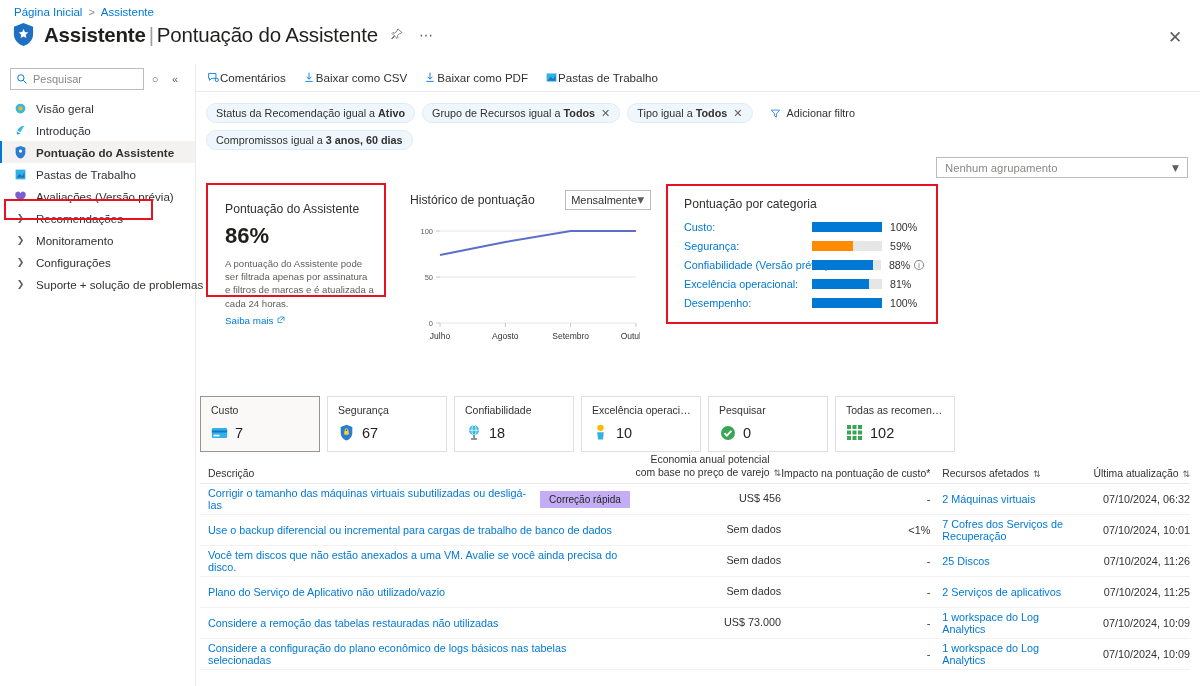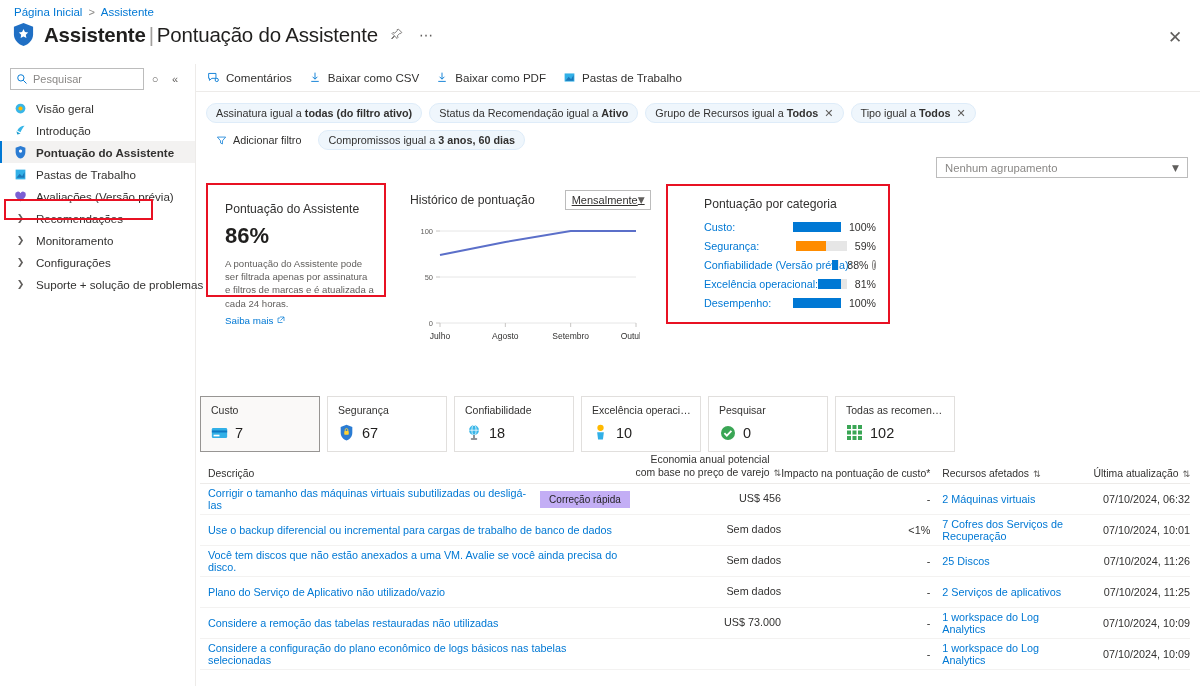--- a/index.html
+++ b/index.html
@@ -110,21 +110,21 @@
 
   
   .main { position: absolute; left: 196px; top: 64px; width: 1004px; height: 622px; }
 
   .toolbar {
     display: flex; align-items: center; gap: 16px;
     height: 28px; padding-left: 10px;
     border-bottom: 1px solid #edebe9;
   }
   .tb-btn {
-    display: flex; align-items: center; gap: 6px;
+    display: flex; align-items: center; 
     font-size: 11.6px; color: #323130; cursor: pointer;
     white-space: nowrap;
   }
   .tb-ico { width: 14px; height: 14px; display: flex; align-items: center; justify-content: center; }
 
   
   .filters {
     display: flex; flex-wrap: wrap; gap: 7px;
     padding: 11px 0 0 10px; width: 790px;
   }
@@ -169,30 +169,30 @@
     width: 180px; height: 114px;
     border: 2px solid #e81123; pointer-events: none;
   }
 
   
   .hist { position: absolute; left: 204px; top: 0; width: 240px; }
   .hist-head { display: flex; align-items: center; gap: 30px; }
   .hist-head h3 { margin: 0; font-size: 12.2px; font-weight: 400; color: #323130; white-space: nowrap; }
   .hist-sel {
     width: 86px; height: 20px; border: 1px solid #bcbcbc;
-    display: flex; align-items: center; justify-content: space-between;
-    padding: 0 6px; font-size: 11px; color: #323130; cursor: pointer; background: #fff; text-decoration: underline;
+    display: flex; align-items: center; justify-content: center;
+    padding: 0 6px; font-size: 11px; color: #323130; cursor: pointer; background: #fff;
   }
   .hist-sel .cv { font-size: 9px; color: #605e5c; font-family: "DejaVu Sans", sans-serif; }
   .chart-wrap { position: relative; margin-top: 13px; width: 230px; height: 130px; }
 
   
   .cat-panel {
     position: absolute; left: 460px; top: -6px;
-    width: 224px; padding: 11px 12px 10px 36px;
+    width: 272px; padding: 11px 12px 10px 16px;
     border: 2px solid #e81123;
   }
   .cat-panel h3 { margin: 0 0 6px; font-size: 12.2px; font-weight: 400; color: #323130; }
   .cat-row {
     display: flex; align-items: center; height: 19px;
     font-size: 10.8px; color: #0078d4;
   }
   .cat-label { width: 128px; white-space: nowrap; }
   .cat-track {
     position: relative; width: 70px; height: 10px;
@@ -397,23 +397,20 @@
           <svg width="13" height="13" viewBox="0 0 16 16">
               <rect x="2" y="3" width="12" height="10" fill="#32b0e7"></rect>
               <path d="M3 12l4-5 3 3 3-5v7z" fill="#1b77b8"></path>
             </svg>
         </span>
         <span>Pastas de Trabalho</span>
       </div>
     </div>
 
     <div class="filters">
-      <div class="pill">
-        <span><span>Assinatura igual a </span><b>todas (do filtro ativo)</b></span>
-      </div>
       <div class="pill">
         <span><span>Status da Recomendação igual a </span><b>Ativo</b></span>
       </div>
       <div class="pill">
         <span><span>Grupo de Recursos igual a </span><b>Todos</b></span>
         <span class="x">✕</span>
       </div>
       <div class="pill">
         <span><span>Tipo igual a </span><b>Todos</b></span>
         <span class="x">✕</span>

